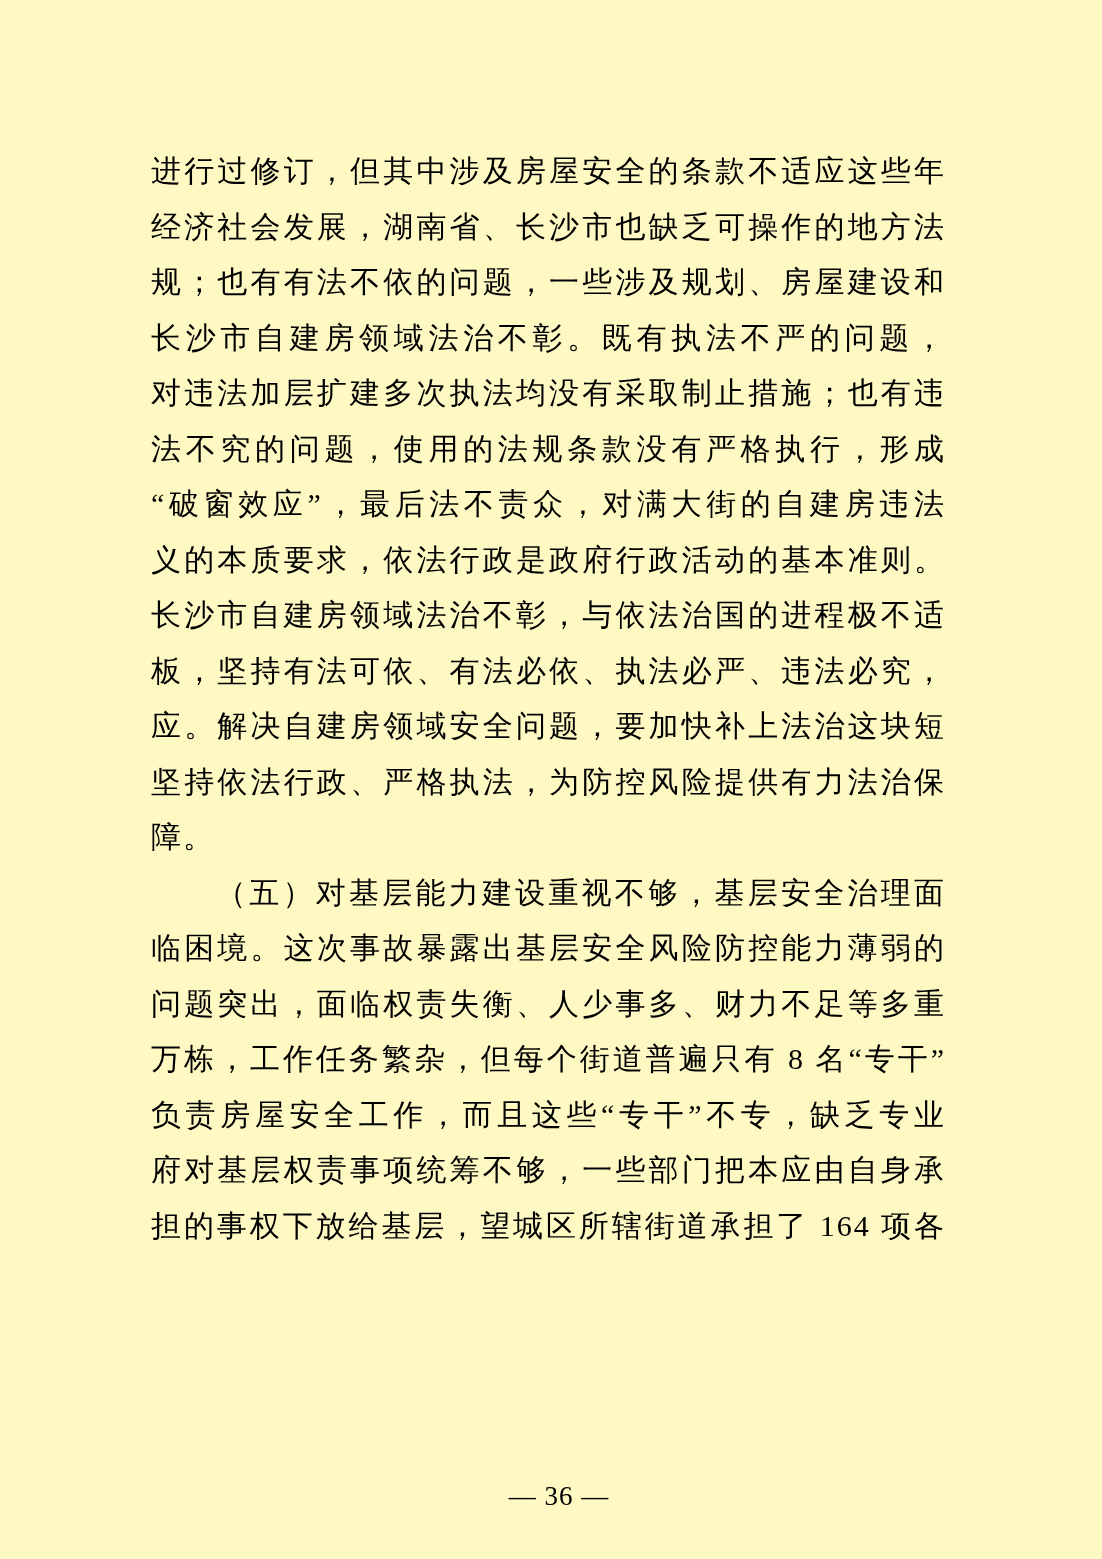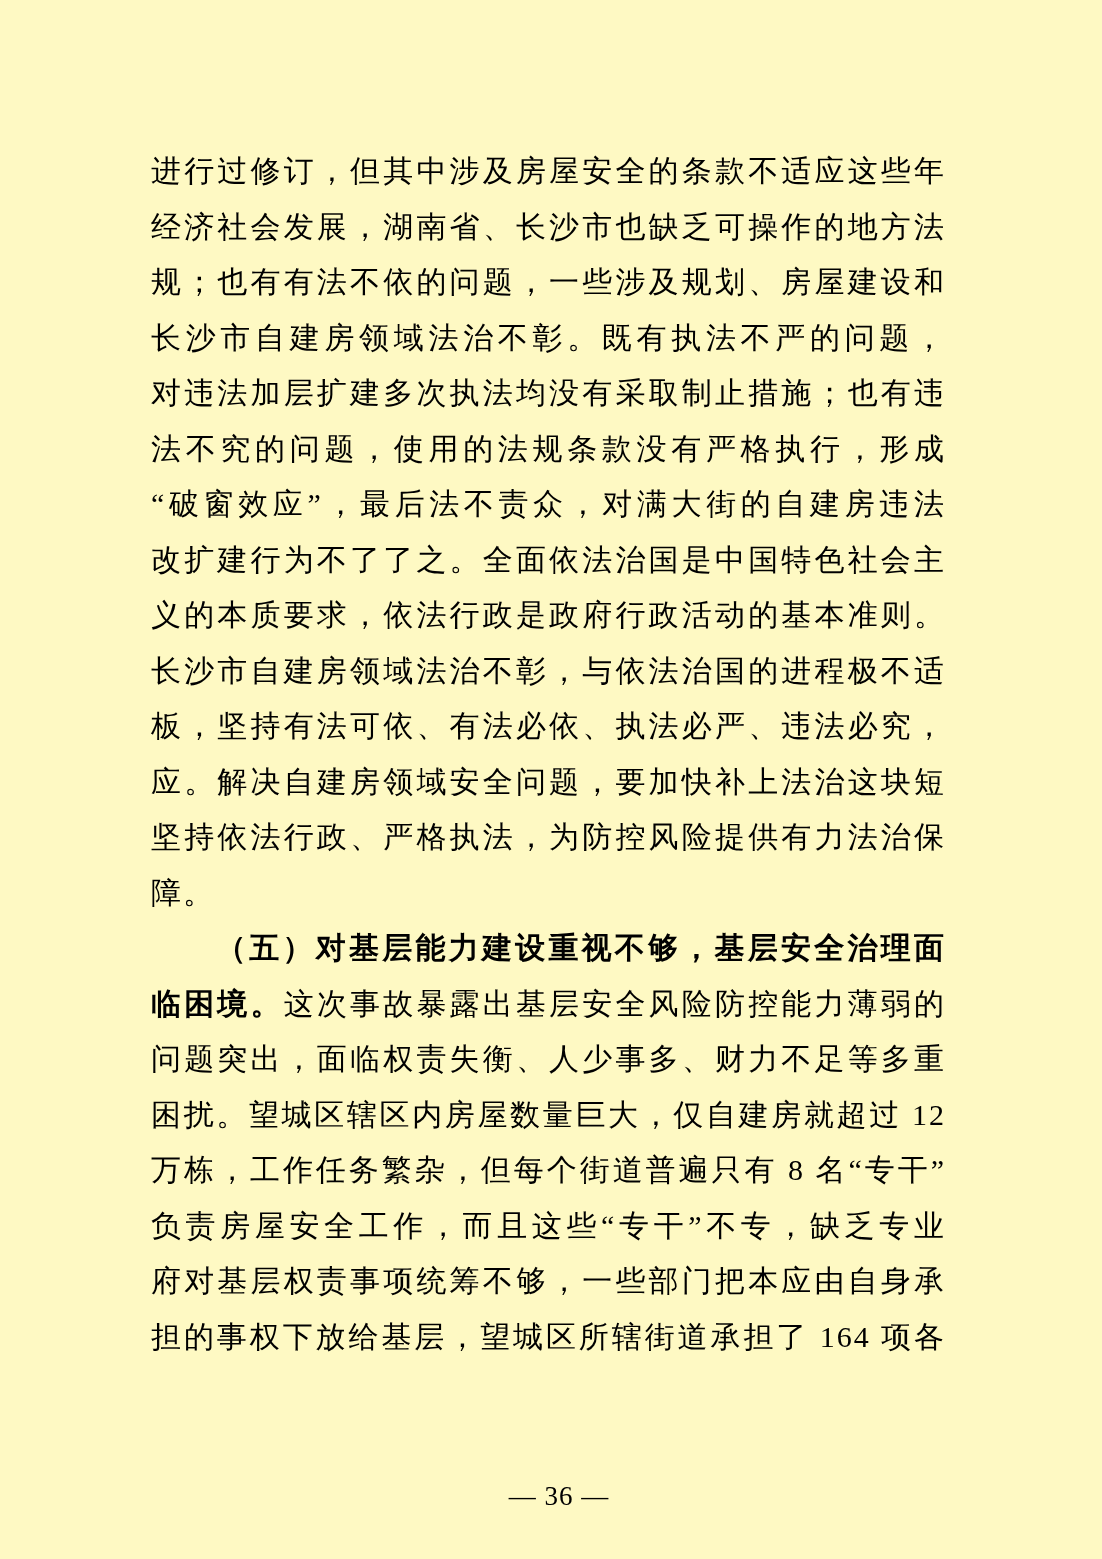--- a/index.html
+++ b/index.html
@@ -30,25 +30,25 @@
     letter-spacing: 2px;
     text-align: justify;
     text-align-last: justify;
     text-justify: inter-character;
     white-space: normal;
   }
   .line.short {
     text-align-last: left;
   }
   .line.heading {
-    font-weight: bold;
+    font-weight: normal;
     text-indent: 65px;
   }
   .b {
-    font-weight: bold;
+    font-weight: normal;
   }
   .page-footer {
     position: absolute;
     left: 8px;
     top: 1444px;
     width: 1102px;
     height: 40px;
     line-height: 40px;
     text-align: center;
     font-size: 27px;
@@ -62,30 +62,28 @@
 
 <div class="page">
   <div class="page-body">
     <div class="line">进行过修订，但其中涉及房屋安全的条款不适应这些年</div>
     <div class="line">经济社会发展，湖南省、长沙市也缺乏可操作的地方法</div>
     <div class="line">规；也有有法不依的问题，一些涉及规划、房屋建设和</div>
     <div class="line">长沙市自建房领域法治不彰。既有执法不严的问题，</div>
     <div class="line">对违法加层扩建多次执法均没有采取制止措施；也有违</div>
     <div class="line">法不究的问题，使用的法规条款没有严格执行，形成</div>
     <div class="line">“破窗效应”，最后法不责众，对满大街的自建房违法</div>
-    <div class="line">改扩建行为不了了之。全面依法治国是中国特色社会主</div>
     <div class="line">义的本质要求，依法行政是政府行政活动的基本准则。</div>
     <div class="line">长沙市自建房领域法治不彰，与依法治国的进程极不适</div>
     <div class="line">板，坚持有法可依、有法必依、执法必严、违法必究，</div>
     <div class="line">应。解决自建房领域安全问题，要加快补上法治这块短</div>
     <div class="line">坚持依法行政、严格执法，为防控风险提供有力法治保</div>
     <div class="line short">障。</div>
     <div class="line heading">（五）对基层能力建设重视不够，基层安全治理面</div>
     <div class="line"><span class="b">临困境。</span><span>这次事故暴露出基层安全风险防控能力薄弱的</span></div>
     <div class="line">问题突出，面临权责失衡、人少事多、财力不足等多重</div>
-    <div class="line">困扰。望城区辖区内房屋数量巨大，仅自建房就超过 12</div>
     <div class="line">万栋，工作任务繁杂，但每个街道普遍只有 8 名“专干”</div>
     <div class="line">负责房屋安全工作，而且这些“专干”不专，缺乏专业</div>
     <div class="line">府对基层权责事项统筹不够，一些部门把本应由自身承</div>
     <div class="line">担的事权下放给基层，望城区所辖街道承担了 164 项各</div>
   </div>
   <div class="page-footer">— 36 —</div>
 </div>
 
 </body></html>

